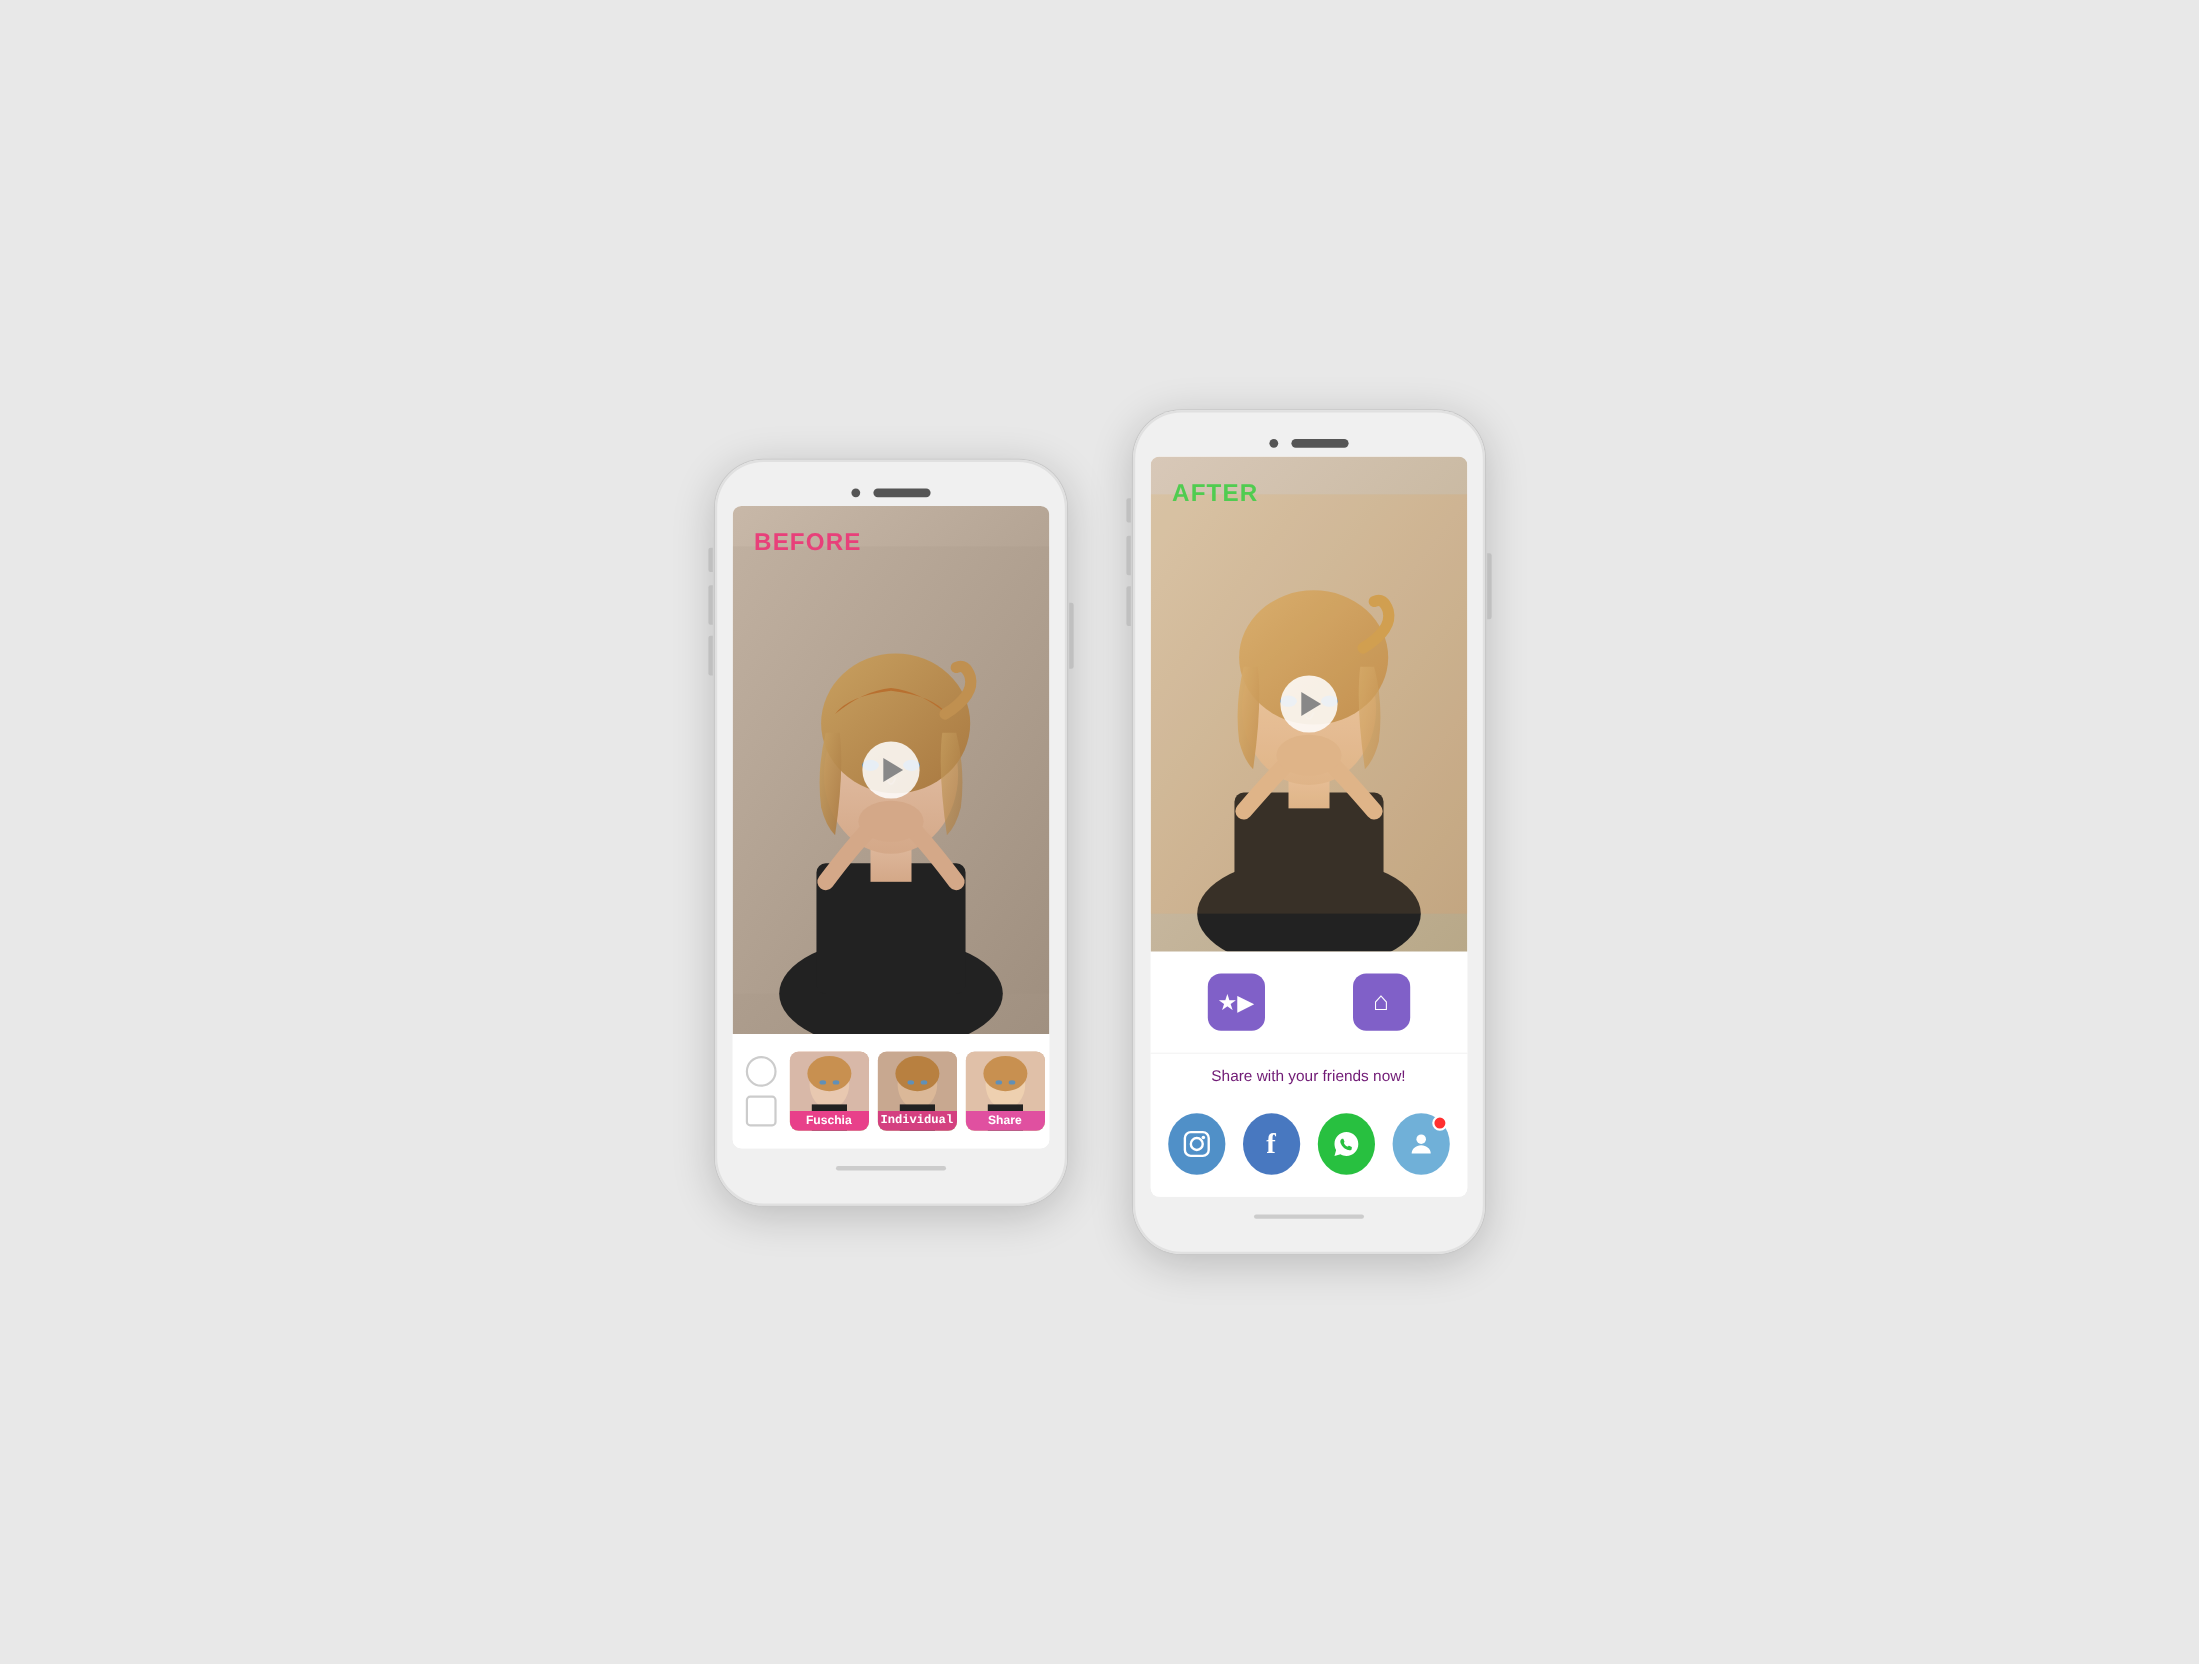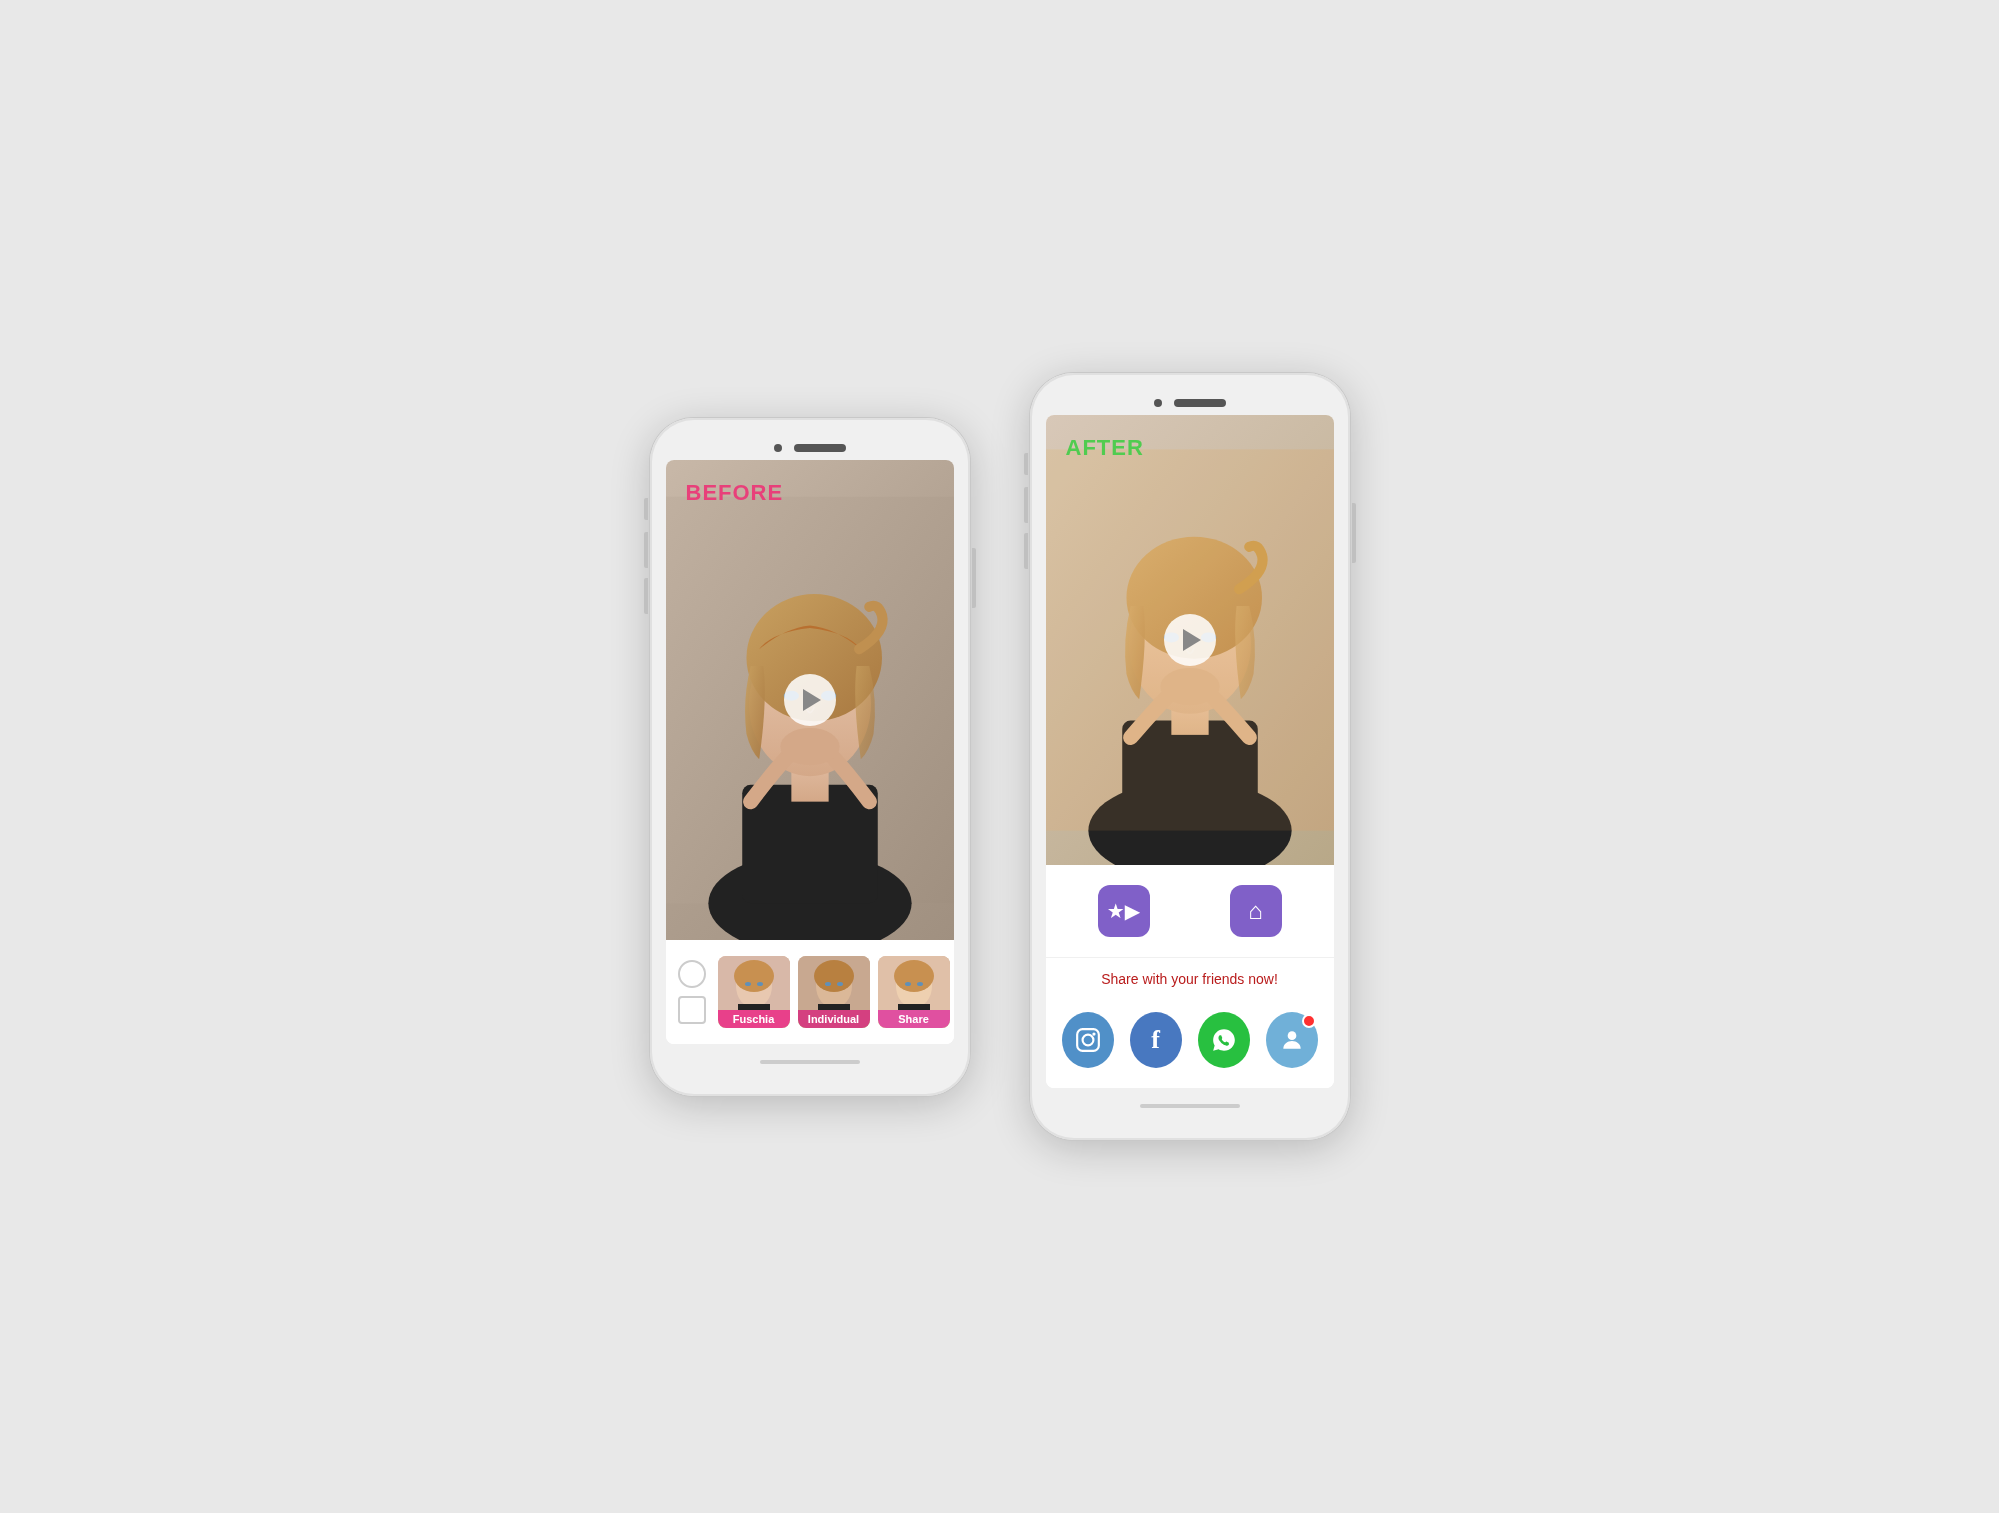--- a/index.html
+++ b/index.html
@@ -186,20 +186,21 @@
     .label-individual { background: #d44080; }
     .label-clean { background: #e050a0; }
     .label-heatwave { background: #9060c0; }
 
     
     .face-fuschia {
       background: linear-gradient(135deg, #e8c0b0 0%, #d0a888 50%, #c09878 100%);
     }
     .face-individual {
       background: linear-gradient(135deg, #d8b8a8 0%, #c8a888 50%, #b89878 100%);
+      font-family: Liberation Mono, monospace;
     }
     .face-clean {
       background: linear-gradient(135deg, #e0c0b0 0%, #d0a888 50%, #c09070 100%);
     }
     .face-heatwave {
       background: linear-gradient(135deg, #f0c898 0%, #e0b880 50%, #d0a868 100%);
     }
 
     
     .after-image-area {
@@ -237,21 +238,21 @@
       cursor: pointer;
     }
 
     .share-text-area {
       padding: 12px;
       text-align: center;
       background: #fff;
     }
     .share-text {
       font-size: 14px;
-      color: #b91c1c;
+      color: #701a75;
     }
 
     .share-buttons {
       padding: 12px 16px 20px;
       background: #fff;
       display: flex;
       justify-content: center;
       gap: 16px;
       align-items: center;
     }

